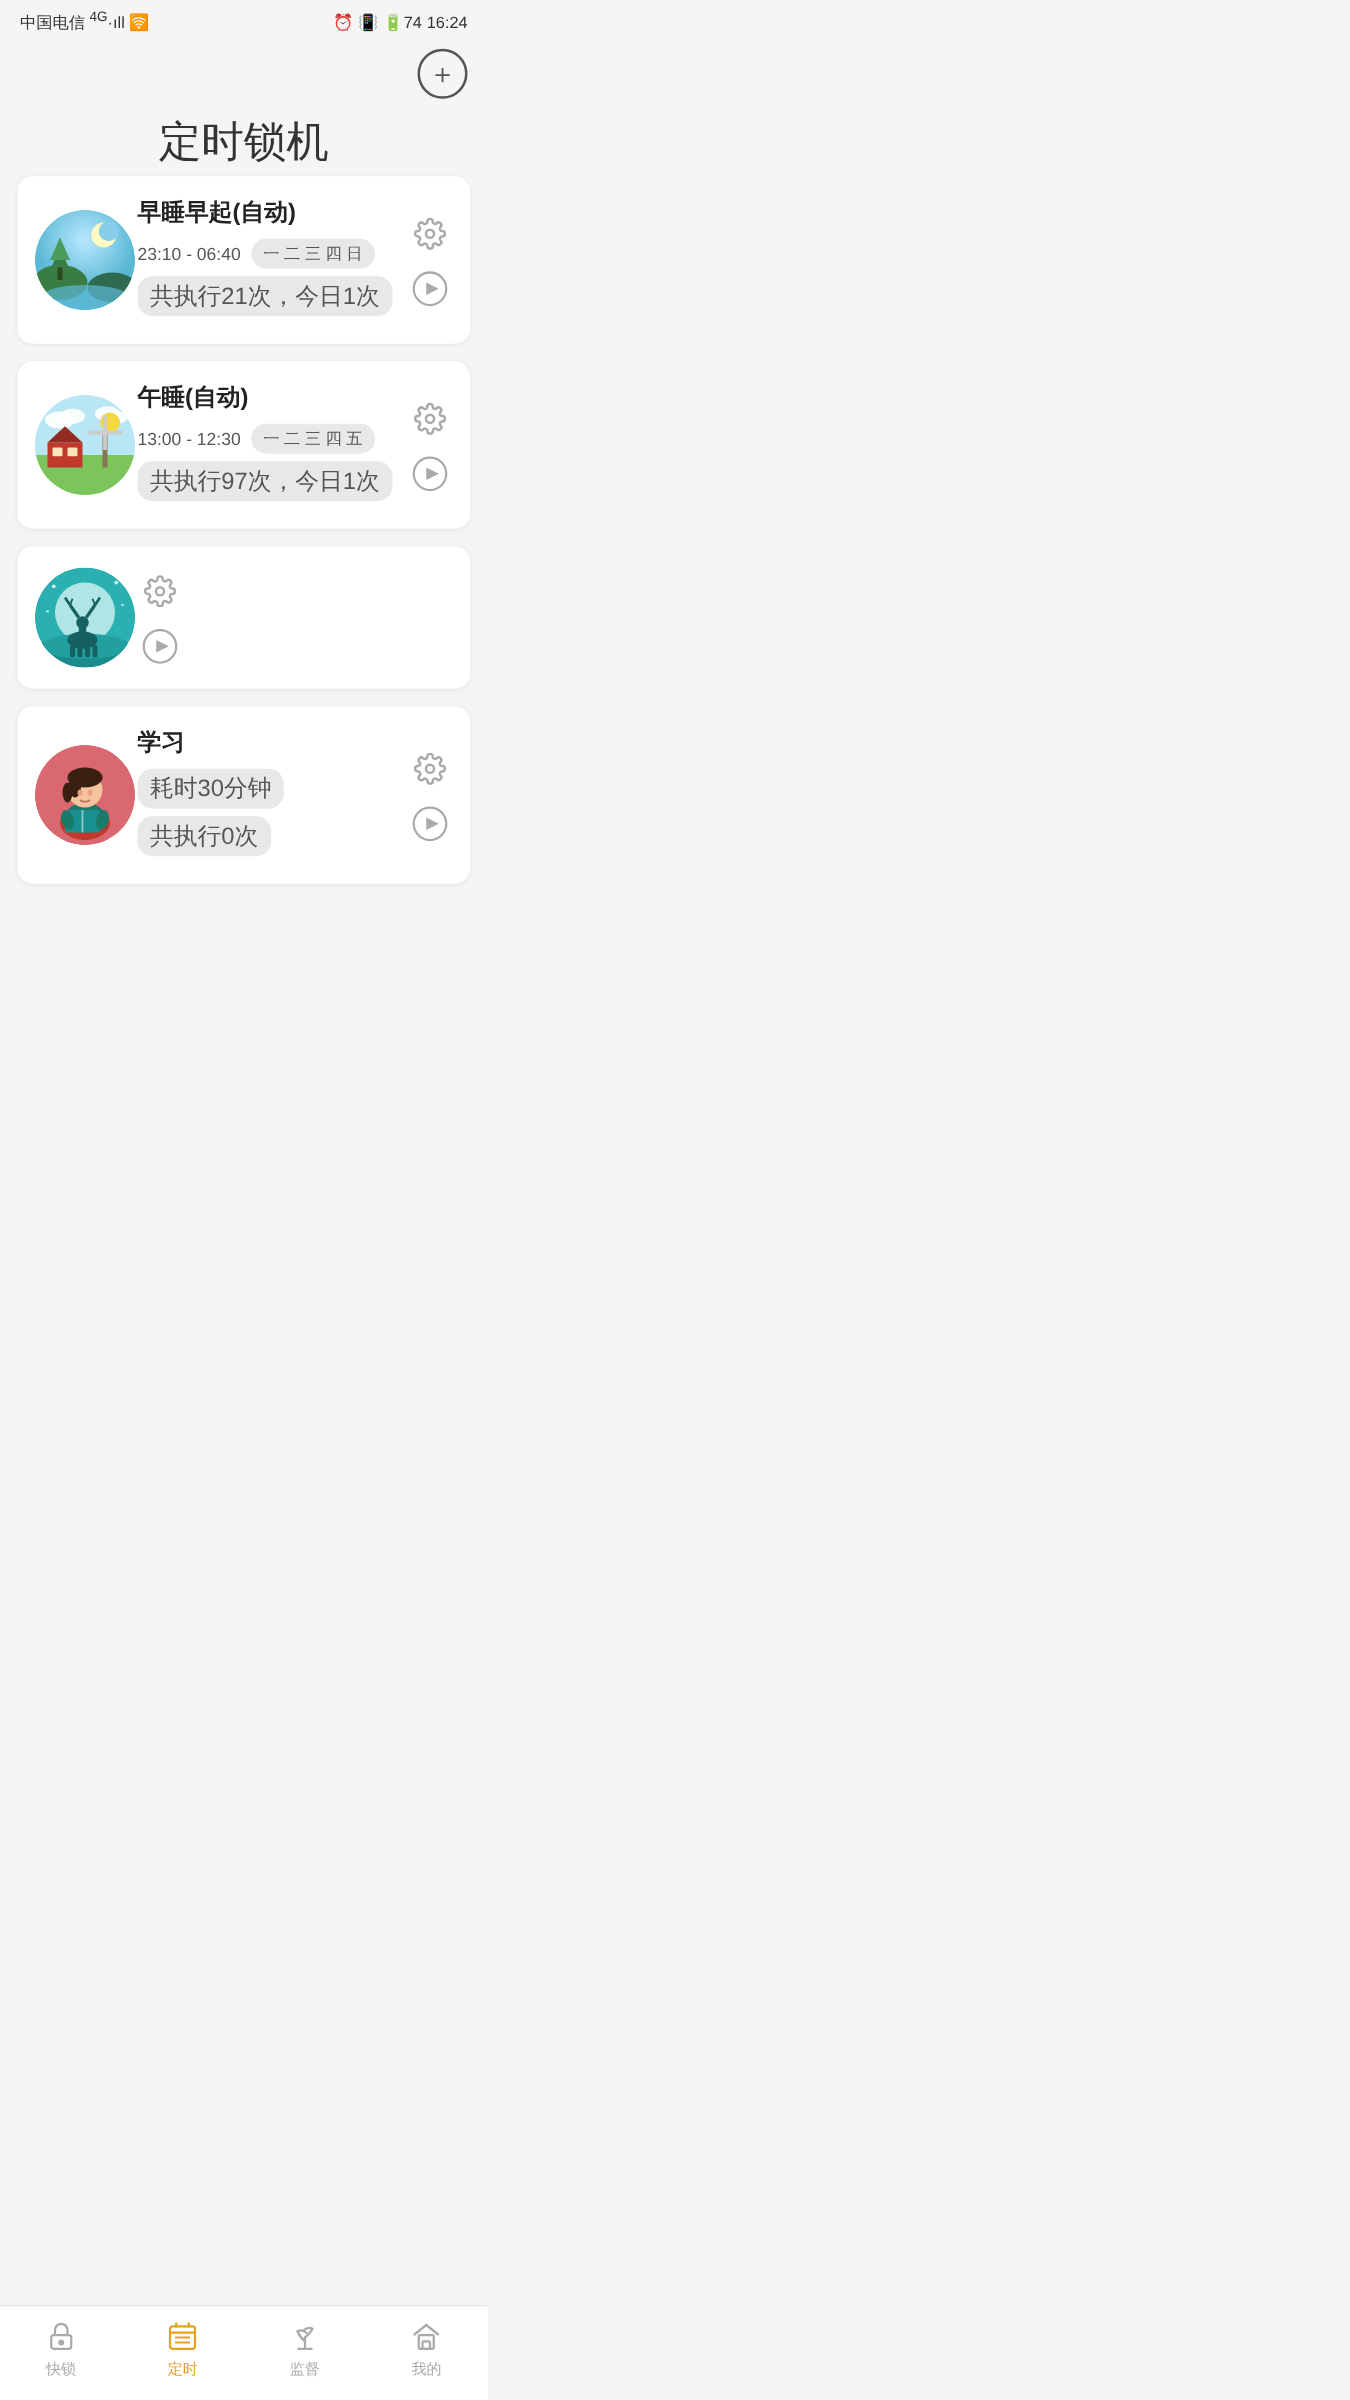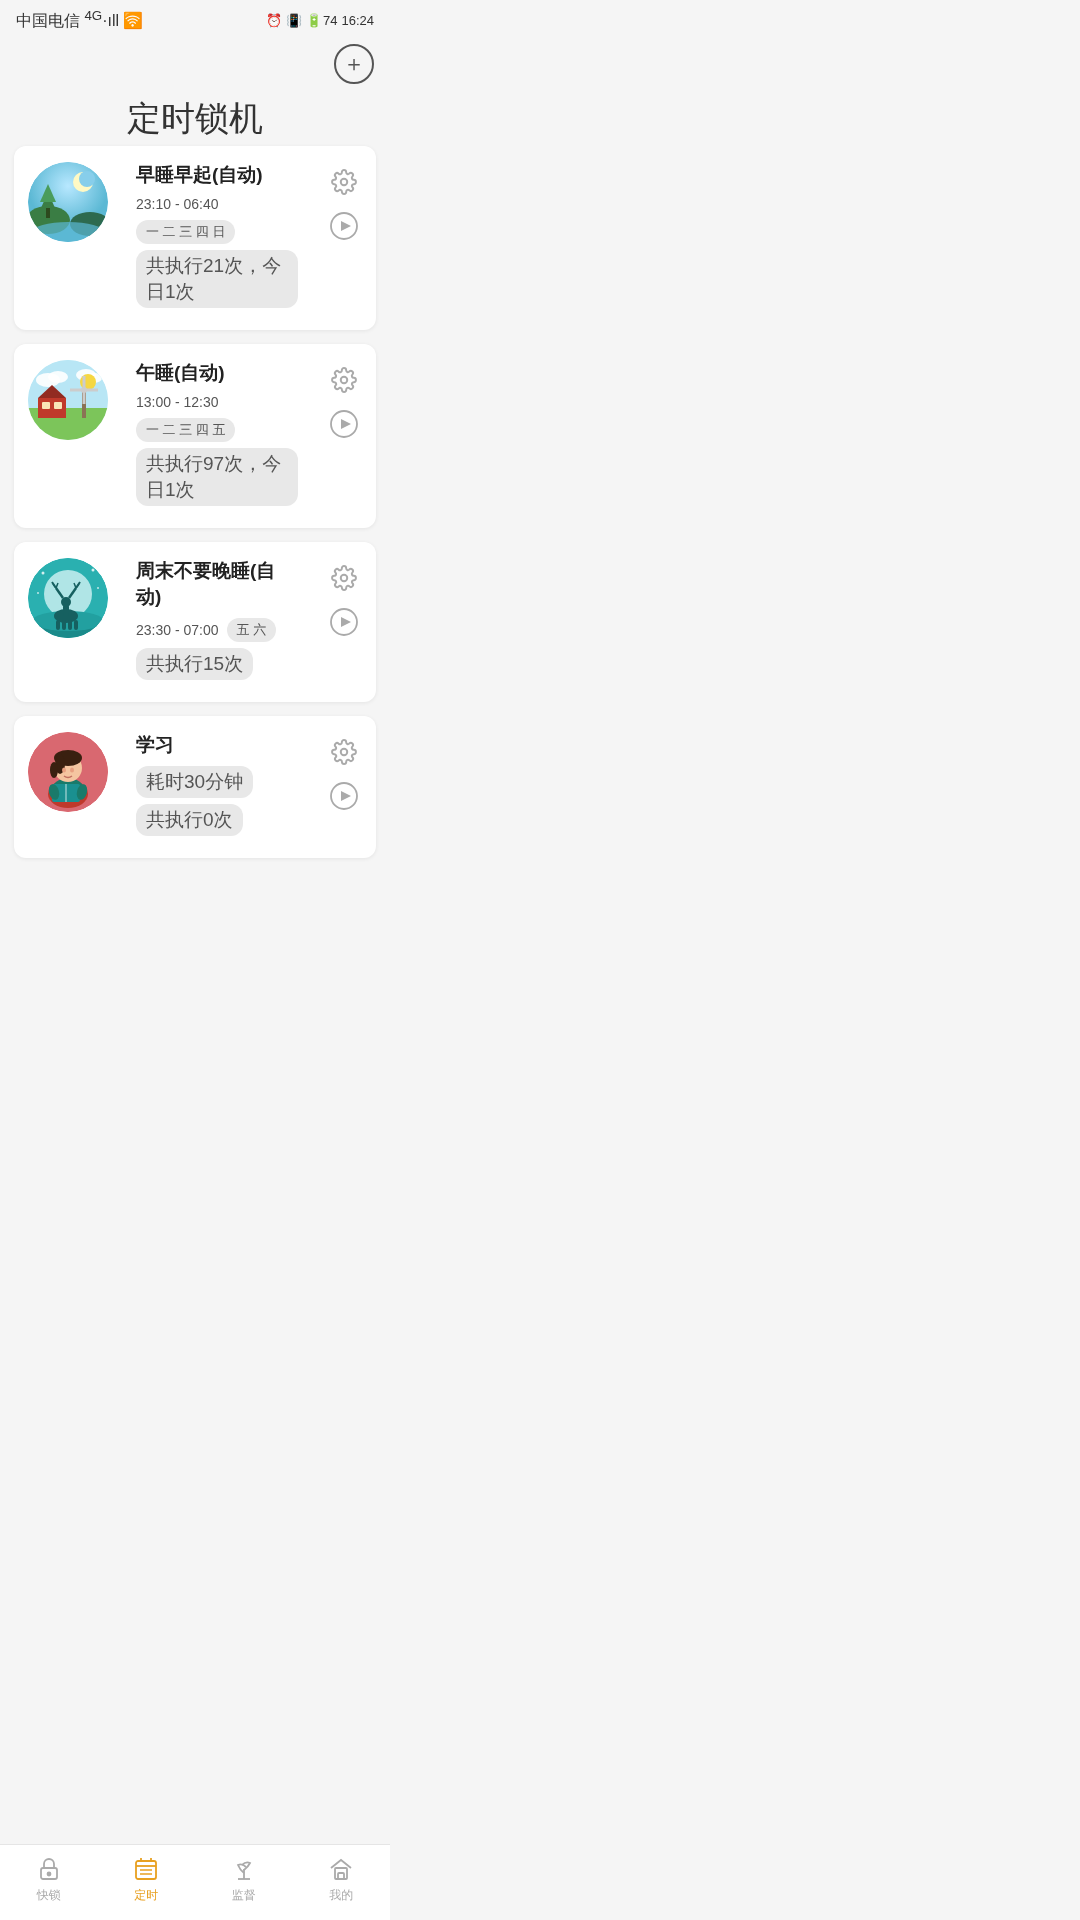--- a/index.html
+++ b/index.html
@@ -17,21 +17,21 @@
     
     .status-bar {
       display: flex;
       justify-content: space-between;
       align-items: center;
       padding: 8px 16px 4px;
       background: #f5f5f5;
       font-size: 13px;
       color: #333;
     }
-    .status-left { font-size: 16px; font-weight: 500; }
+    .status-left { font-size: 13px; font-weight: 500; }
     .status-right { display: flex; align-items: center; gap: 4px; font-size: 13px; }
 
     
     .header {
       display: flex;
       justify-content: flex-end;
       align-items: center;
       padding: 8px 16px 4px;
     }
     .add-btn {
@@ -60,22 +60,22 @@
       display: flex;
       flex-direction: column;
       gap: 14px;
     }
 
     .card {
       background: #fff;
       border-radius: 12px;
       padding: 16px 14px 16px 14px;
       display: flex;
-      align-items: flex-start;
-      gap: 28px;
+      align-items: center;
+      gap: 2px;
       box-shadow: 0 1px 4px rgba(0,0,0,0.07);
       position: relative;
     }
 
     .card-avatar {
       width: 80px;
       height: 80px;
       border-radius: 50%;
       overflow: hidden;
       flex-shrink: 0;
@@ -363,30 +363,20 @@
           <rect x="40" y="62" width="4" height="10" rx="2" fill="#166060"></rect>
           <rect x="46" y="62" width="4" height="10" rx="2" fill="#166060"></rect>
         </g>
 
         <circle cx="15" cy="15" r="1.5" fill="#fff" opacity="0.8"></circle>
         <circle cx="65" cy="12" r="1.5" fill="#fff" opacity="0.8"></circle>
         <circle cx="70" cy="30" r="1" fill="#fff" opacity="0.7"></circle>
         <circle cx="10" cy="35" r="1" fill="#fff" opacity="0.7"></circle>
       </svg>
     </div>
-    <div class="card-content">
-      <div class="card-title">周末不要晚睡(自动)</div>
-      <div class="card-row">
-        <span class="time-text">23:30 - 07:00</span>
-        <span class="days-badge">五 六</span>
-      </div>
-      <div class="card-row">
-        <span class="stat-badge">共执行15次</span>
-      </div>
-    </div>
     <div class="card-actions">
       <button class="icon-btn">
         <svg class="gear-icon-svg" viewBox="0 0 24 24" fill="none" stroke="#aaa" stroke-width="1.8">
           <circle cx="12" cy="12" r="3"></circle>
           <path d="M19.4 15a1.65 1.65 0 0 0 .33 1.82l.06.06a2 2 0 0 1-2.83 2.83l-.06-.06a1.65 1.65 0 0 0-1.82-.33 1.65 1.65 0 0 0-1 1.51V21a2 2 0 0 1-4 0v-.09A1.65 1.65 0 0 0 9 19.4a1.65 1.65 0 0 0-1.82.33l-.06.06a2 2 0 0 1-2.83-2.83l.06-.06A1.65 1.65 0 0 0 4.68 15a1.65 1.65 0 0 0-1.51-1H3a2 2 0 0 1 0-4h.09A1.65 1.65 0 0 0 4.6 9a1.65 1.65 0 0 0-.33-1.82l-.06-.06a2 2 0 0 1 2.83-2.83l.06.06A1.65 1.65 0 0 0 9 4.68a1.65 1.65 0 0 0 1-1.51V3a2 2 0 0 1 4 0v.09a1.65 1.65 0 0 0 1 1.51 1.65 1.65 0 0 0 1.82-.33l.06-.06a2 2 0 0 1 2.83 2.83l-.06.06A1.65 1.65 0 0 0 19.4 9a1.65 1.65 0 0 0 1.51 1H21a2 2 0 0 1 0 4h-.09a1.65 1.65 0 0 0-1.51 1z"></path>
         </svg>
       </button>
       <button class="icon-btn">
         <svg class="play-icon-svg" viewBox="0 0 30 30" fill="none" stroke="#aaa" stroke-width="1.8">
           <circle cx="15" cy="15" r="13"></circle>

